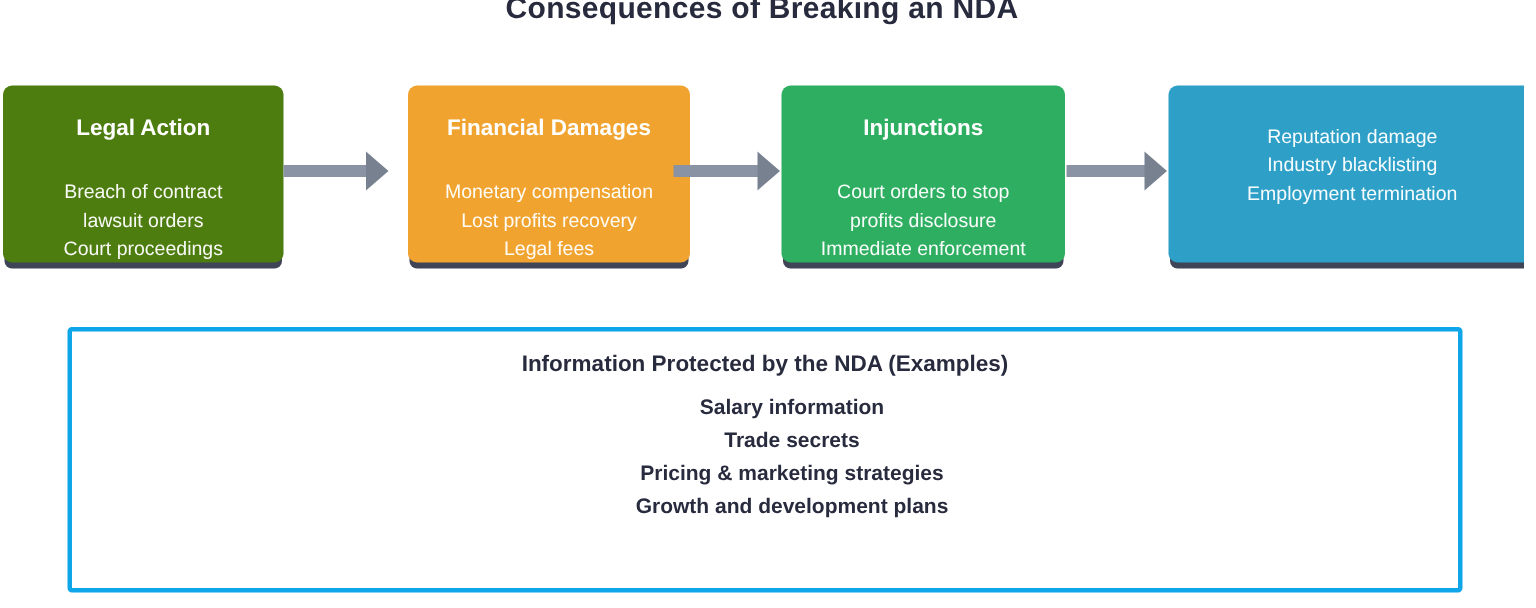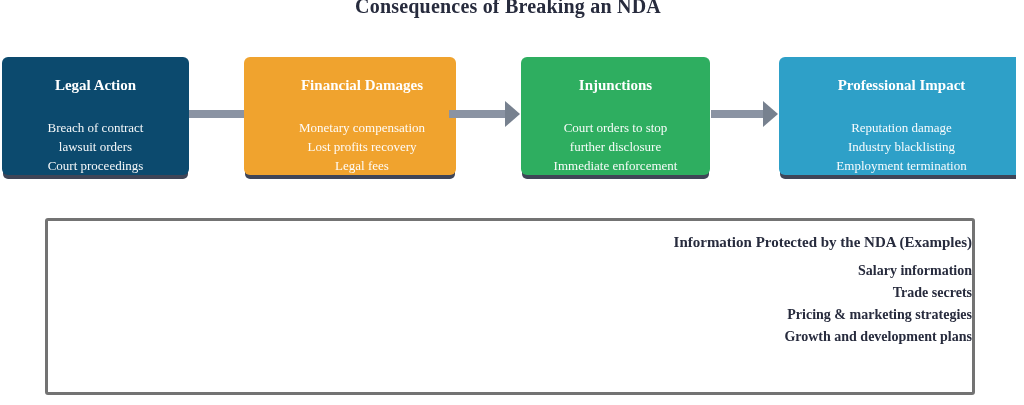--- a/index.html
+++ b/index.html
@@ -1,63 +1,63 @@
 <!DOCTYPE html>
 <html><head>
 <meta charset="utf-8">
 <style>
   html,body{margin:0;padding:0;background:#ffffff;}
   .stage{
     position:relative;width:1016px;height:405px;overflow:hidden;background:#ffffff;
-    font-family:Liberation Serif, serif;
+    font-family:Liberation Sans, sans-serif;
   }
   .title{
     position:absolute;top:-5px;left:0;right:0;margin:0;text-align:center;
     font-size:20px;font-weight:bold;color:#272B3D;letter-spacing:.2px;
   }
   
   .fbox{
     position:absolute;top:57px;height:118px;border-radius:6px;color:#ffffff;
     text-align:center;box-shadow:0 5px 0 -1px #3F4557;
   }
   .b1{left:2px;width:187px;}
-  .b2{left:244px;width:188px;padding-left:24px;}
+  .b2{left:272px;width:188px;}
   .b3{left:521px;width:189px;}
   .b4{left:779px;width:245px;border-top-right-radius:0;border-bottom-right-radius:0;}
   .fbox-title{padding-top:20px;font-size:15px;font-weight:bold;}
   .fbox-body{margin-top:24px;}
   .fbox-line{font-size:13px;line-height:19px;color:rgba(255,255,255,.96);}
   
   .arrow{position:absolute;top:101px;height:26px;}
   .a1{left:189px;width:70px;}
   .a2{left:449px;width:71px;}
   .a3{left:711px;width:67px;}
   .arrow-tail{position:absolute;left:0;right:13px;top:9px;height:8px;background:#8A93A3;}
   .arrow-head{
     position:absolute;right:0;top:0;width:0;height:0;
     border-top:13px solid transparent;border-bottom:13px solid transparent;
     border-left:15px solid #77818F;
   }
   
   .panel{
     position:absolute;left:45px;top:218px;width:924px;height:171px;background:#ffffff;
-    border:3px solid #737373;border-radius:3px;text-align:right;color:#272B3D;
+    border:3px solid #0ea5e9;border-radius:3px;text-align:center;color:#272B3D;
   }
   .panel-heading{padding-top:13px;font-size:15px;font-weight:bold;}
   .panel-items{margin-top:9px;}
   .panel-item{font-size:14px;font-weight:bold;line-height:22px;padding-left:36px;}
 </style>
 </head>
 <body>
 
 <div class="stage">
 
   <h1 class="title">Consequences of Breaking an NDA</h1>
 
-  <div class="fbox b1" style="background-color: #0c4a6e;">
+  <div class="fbox b1" style="background-color: #4d7c0f;">
     <div class="fbox-title">Legal Action</div>
     <div class="fbox-body">
       <div class="fbox-line">Breach of contract</div>
       <div class="fbox-line">lawsuit orders</div>
       <div class="fbox-line">Court proceedings</div>
     </div>
   </div>
 
   <div class="arrow a1">
     <span class="arrow-tail"></span>
@@ -75,32 +75,31 @@
 
   <div class="arrow a2">
     <span class="arrow-tail"></span>
     <span class="arrow-head"></span>
   </div>
 
   <div class="fbox b3" style="background-color: rgb(46, 174, 96);">
     <div class="fbox-title">Injunctions</div>
     <div class="fbox-body">
       <div class="fbox-line">Court orders to stop</div>
-      <div class="fbox-line">further disclosure</div>
+      <div class="fbox-line">profits disclosure</div>
       <div class="fbox-line">Immediate enforcement</div>
     </div>
   </div>
 
   <div class="arrow a3">
     <span class="arrow-tail"></span>
     <span class="arrow-head"></span>
   </div>
 
   <div class="fbox b4" style="background-color: rgb(46, 160, 200);">
-    <div class="fbox-title">Professional Impact</div>
     <div class="fbox-body">
       <div class="fbox-line">Reputation damage</div>
       <div class="fbox-line">Industry blacklisting</div>
       <div class="fbox-line">Employment termination</div>
     </div>
   </div>
 
   <div class="panel">
     <div class="panel-heading">Information Protected by the NDA (Examples)</div>
     <div class="panel-items">

